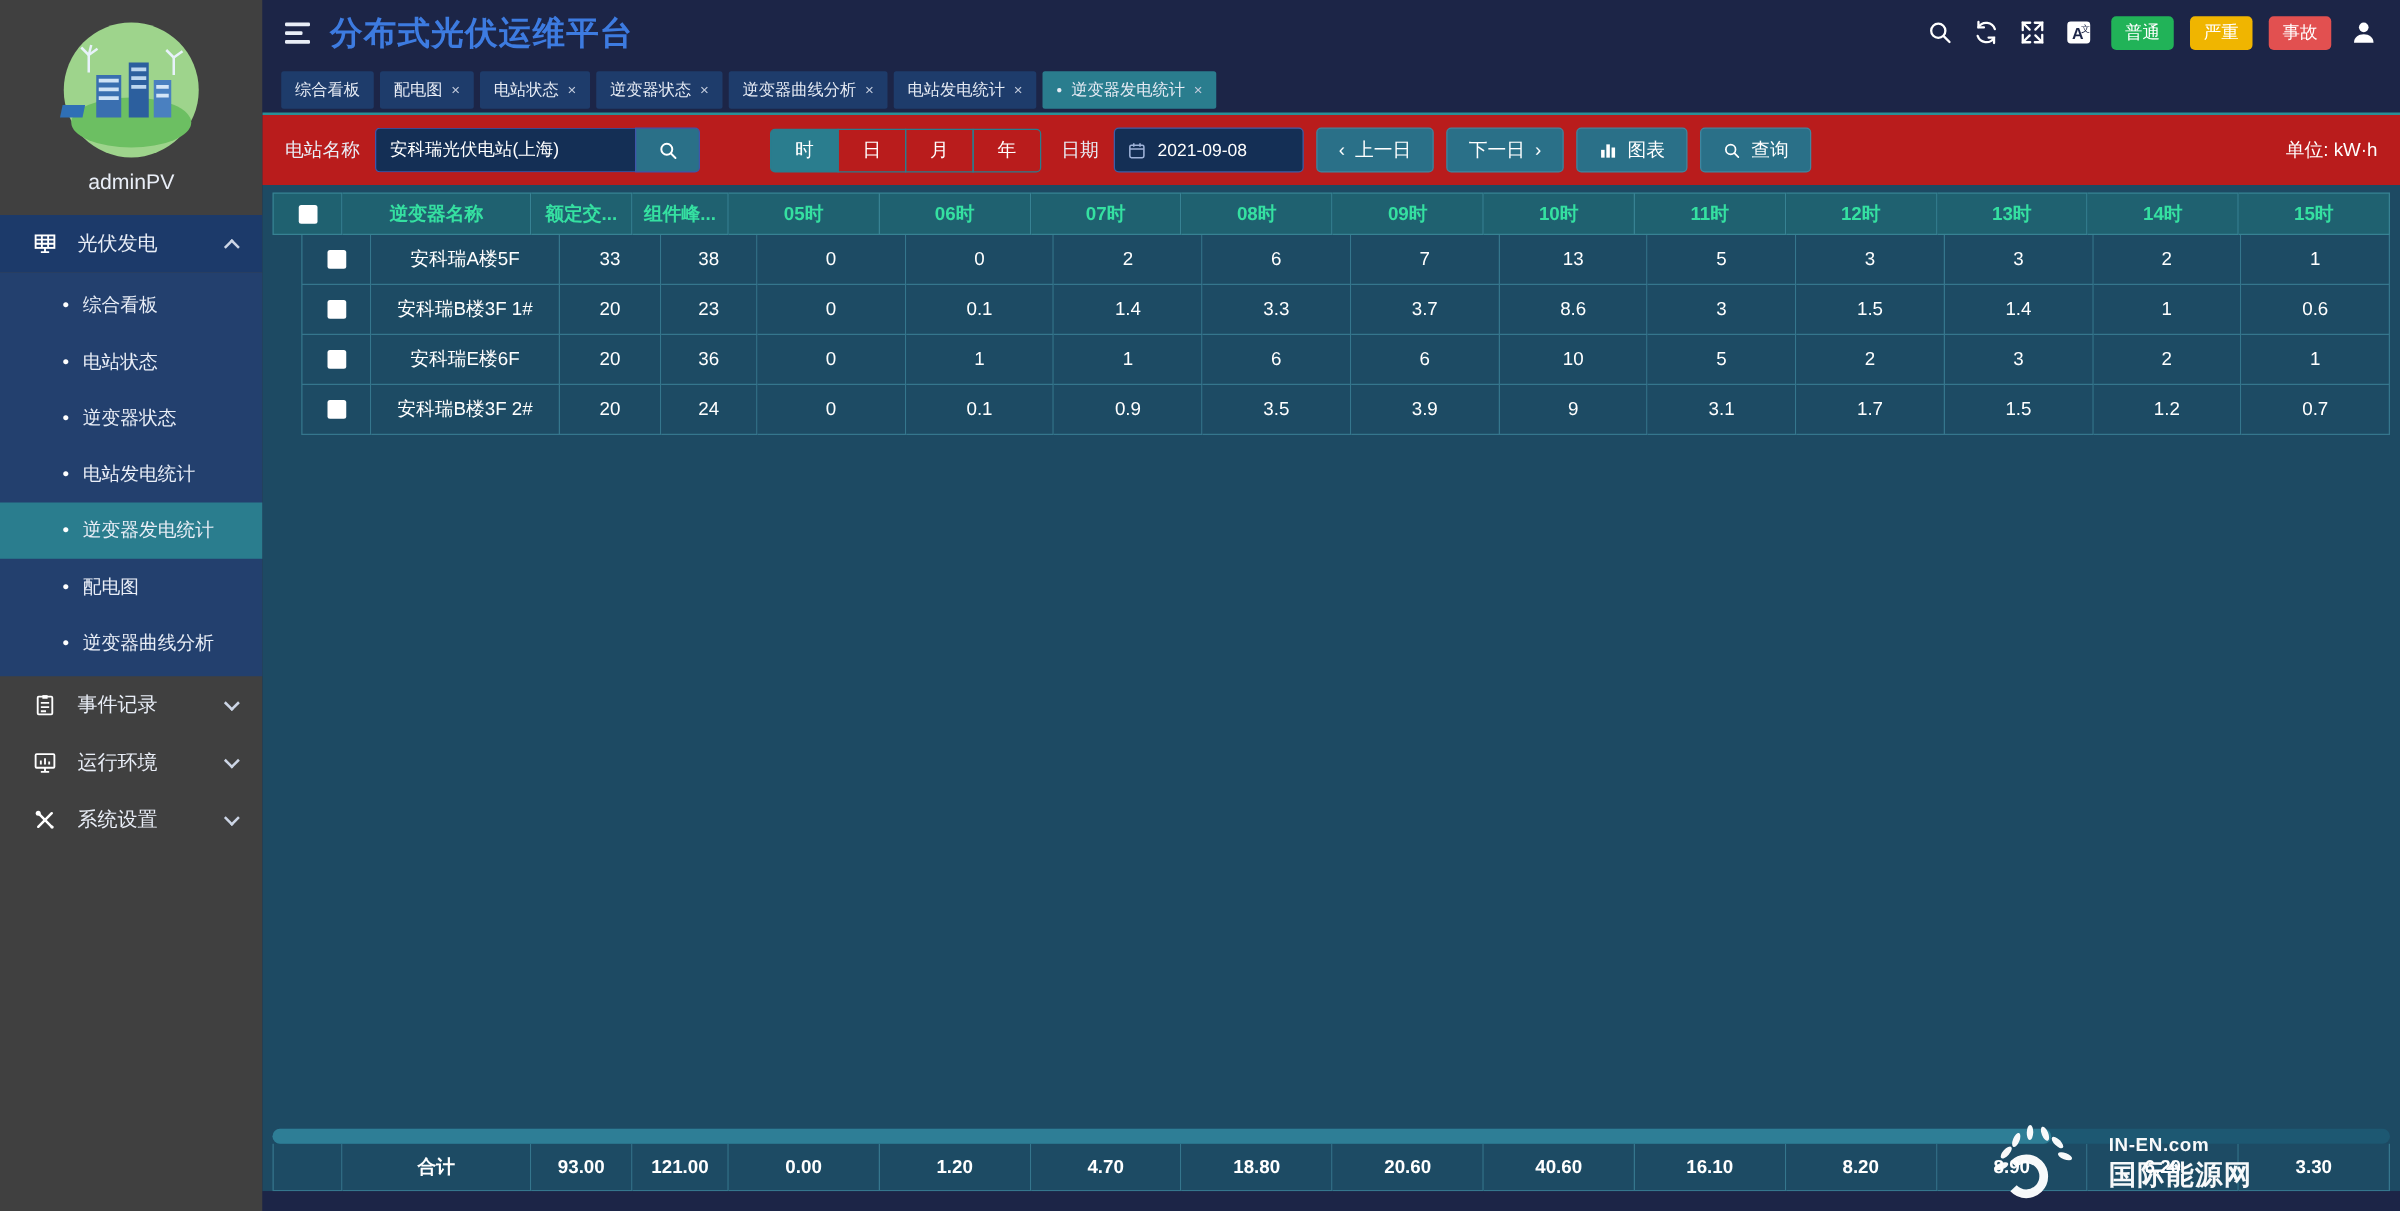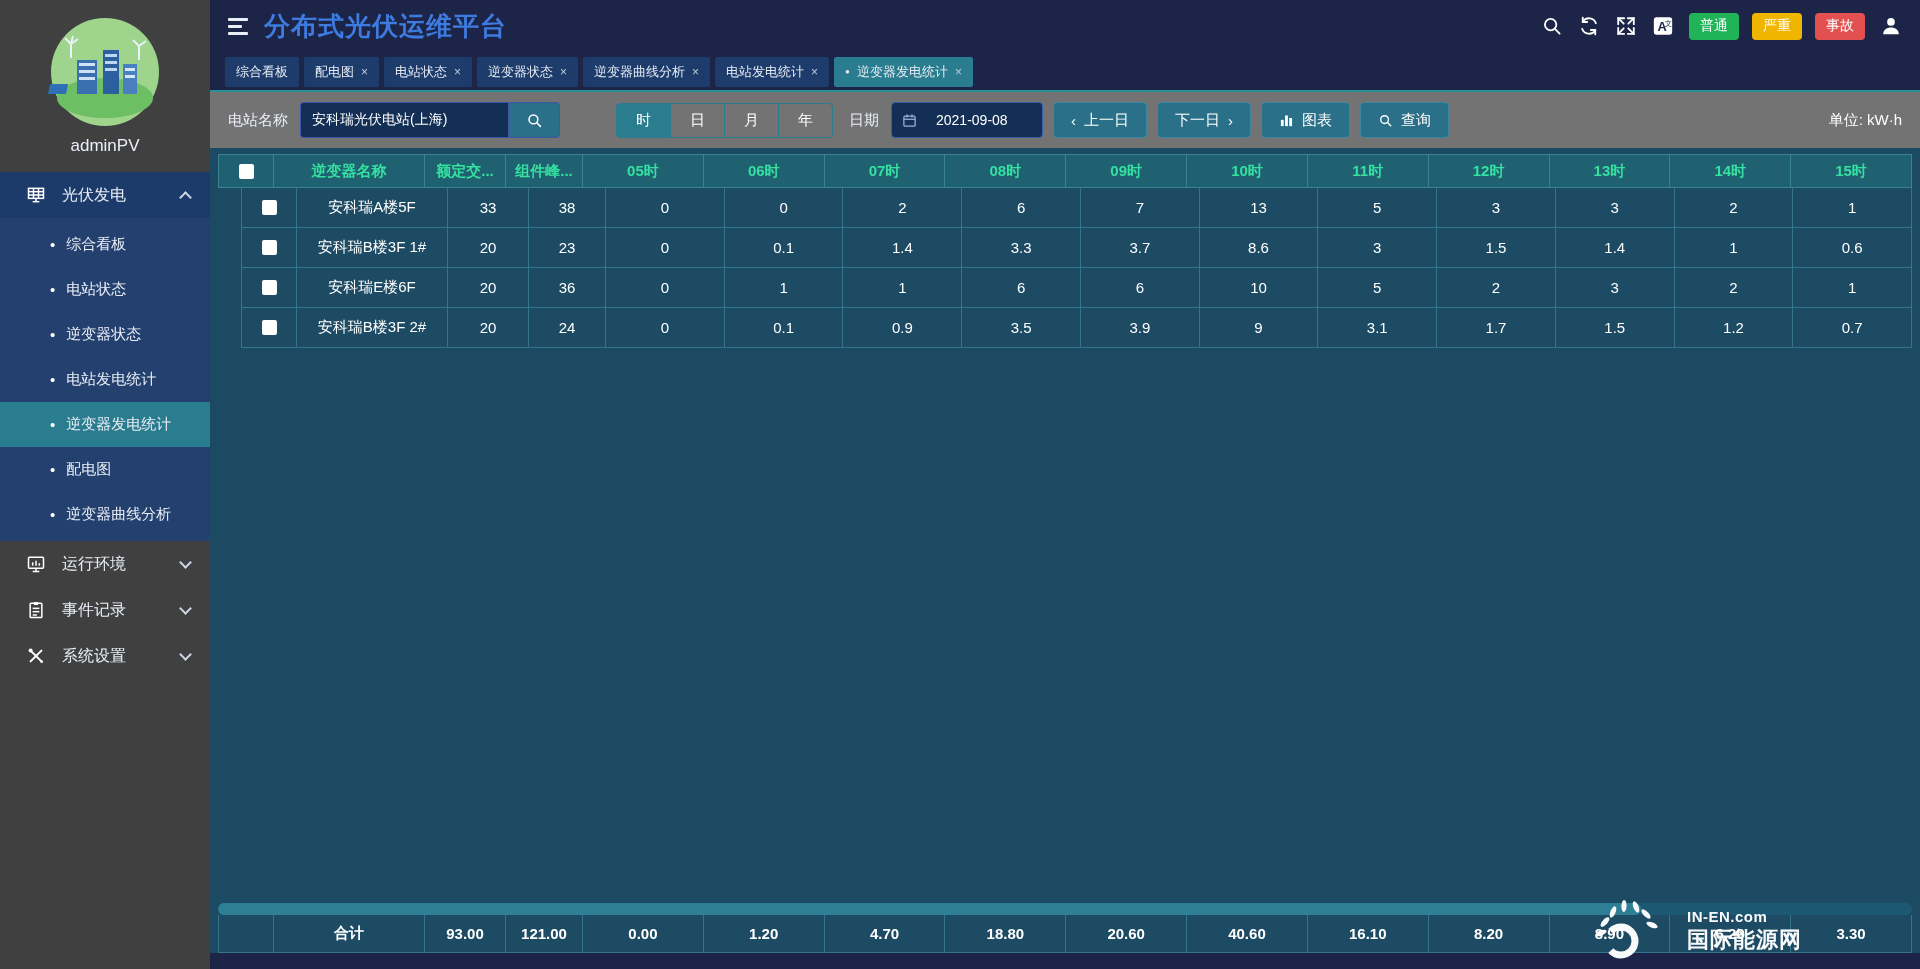--- a/index.html
+++ b/index.html
@@ -37,33 +37,33 @@
   .badge { height: 27px; padding: 0 11px; border-radius: 4px; color: #fff; font-size: 14px; display: flex; align-items: center; cursor: pointer; }
 
   
   .tabbar { height: 40px; background: #1c2547; border-bottom: 2px solid #2a8f96; display: flex; align-items: center; padding: 6px 0 4px 15px; gap: 5px; flex-shrink: 0; }
   .tab { height: 30px; background: #1e3c6b; color: #e6ebf4; font-size: 13px; display: flex; align-items: center; padding: 0 11px; gap: 7px; cursor: pointer; border-radius: 2px; white-space: nowrap; }
   .tab.active { background: #2a7d8e; }
   .tab .dot { font-size: 8px; line-height: 1; }
   .tab .x { font-size: 12px; color: #c2cbdc; }
 
   
-  .filterbar { height: 56px; background: #737373; display: flex; align-items: center; padding: 0 18px; flex-shrink: 0; }
+  .filterbar { height: 56px; background: #b91c1c; display: flex; align-items: center; padding: 0 18px; flex-shrink: 0; }
   .flabel { color: #e9eef7; font-size: 15px; white-space: nowrap; }
   .input-group { display: flex; margin-left: 12px; }
   .station-input { width: 208px; height: 36px; background: #142f55; border: 1px solid #3f55aa; border-right: none; border-radius: 4px 0 0 4px; color: #fff; font-size: 14px; padding: 0 11px; outline: none; }
   .search-btn { width: 52px; height: 36px; background: #2a7088; border: 1px solid #3f55aa; border-radius: 0 4px 4px 0; display: flex; align-items: center; justify-content: center; cursor: pointer; }
   .search-btn svg { width: 17px; height: 17px; }
   .period { display: flex; margin-left: 56px; }
   .pbtn { width: 55px; height: 35px; border: 1px solid #2a7d8e; background: transparent; color: #fff; font-size: 15px; display: flex; align-items: center; justify-content: center; margin-left: -1px; cursor: pointer; }
   .pbtn:first-child { border-radius: 4px 0 0 4px; margin-left: 0; }
   .pbtn:last-child { border-radius: 0 4px 4px 0; }
   .pbtn.active { background: #2a7d8e; }
   .date-label { margin-left: 16px; }
-  .date-input { margin-left: 12px; width: 152px; height: 36px; background: #142f55; border: 1px solid #3c5ea8; border-radius: 4px; display: flex; align-items: center; padding: 0 10px; gap: 19px; color: #fff; font-size: 14px; cursor: pointer; }
+  .date-input { margin-left: 12px; width: 152px; height: 36px; background: #142f55; border: 1px solid #3c5ea8; border-radius: 4px; display: flex; align-items: center; padding: 0 10px; gap: 9px; color: #fff; font-size: 14px; cursor: pointer; }
   .date-input svg { width: 15px; height: 15px; }
   .abtn { height: 36px; padding: 0 17px; background: #2a7088; border: 1px solid #3f87a0; border-radius: 4px; color: #fff; font-size: 15px; display: flex; align-items: center; gap: 8px; margin-left: 10px; cursor: pointer; white-space: nowrap; }
   .abtn:first-of-type { margin-left: 16px; }
   .abtn .arr { font-size: 15px; }
   .abtn svg { width: 15px; height: 15px; }
   .unit { margin-left: auto; color: #fff; font-size: 15px; white-space: nowrap; }
 
   
   .content { flex: 1; background: #1d4a63; padding: 6px 8px 0; display: flex; flex-direction: column; min-height: 0; }
   .trow { display: flex; flex-shrink: 0; }
@@ -165,42 +165,42 @@
             <span>配电图</span>
           </div>
           <div class="subitem">
             <span class="bullet">•</span>
             <span>逆变器曲线分析</span>
           </div>
         </div>
         <div class="group">
           <span class="gicon">
             <svg viewBox="0 0 24 24" fill="none" stroke="#fff" stroke-width="1.8">
+              <rect x="5" y="4" width="14" height="17" rx="1"></rect>
+              <rect x="9.5" y="2.5" width="5" height="3.5" fill="#fff" stroke="none"></rect>
+              <line x1="8" y1="10" x2="16" y2="10"></line>
+              <line x1="8" y1="14" x2="16" y2="14"></line>
+              <line x1="8" y1="18" x2="13" y2="18"></line>
+            </svg>
+          </span>
+          <span>事件记录</span>
+          <span class="chev"></span>
+        </div>
+        <div class="group">
+          <span class="gicon">
+            <svg viewBox="0 0 24 24" fill="none" stroke="#fff" stroke-width="1.8">
               <rect x="3" y="4" width="18" height="13" rx="1"></rect>
               <line x1="8" y1="14" x2="8" y2="10"></line>
               <line x1="12" y1="14" x2="12" y2="8"></line>
               <line x1="16" y1="14" x2="16" y2="11"></line>
               <line x1="12" y1="17" x2="12" y2="21"></line>
               <line x1="8" y1="21" x2="16" y2="21"></line>
             </svg>
           </span>
           <span>运行环境</span>
-          <span class="chev"></span>
-        </div>
-        <div class="group">
-          <span class="gicon">
-            <svg viewBox="0 0 24 24" fill="none" stroke="#fff" stroke-width="1.8">
-              <rect x="5" y="4" width="14" height="17" rx="1"></rect>
-              <rect x="9.5" y="2.5" width="5" height="3.5" fill="#fff" stroke="none"></rect>
-              <line x1="8" y1="10" x2="16" y2="10"></line>
-              <line x1="8" y1="14" x2="16" y2="14"></line>
-              <line x1="8" y1="18" x2="13" y2="18"></line>
-            </svg>
-          </span>
-          <span>事件记录</span>
           <span class="chev"></span>
         </div>
         <div class="group">
           <span class="gicon">
             <svg viewBox="0 0 24 24" fill="none" stroke="#fff" stroke-width="2.4" stroke-linecap="round">
               <line x1="5.5" y1="5.5" x2="18.5" y2="18.5"></line>
               <line x1="18.5" y1="5.5" x2="5.5" y2="18.5"></line>
               <circle cx="5.5" cy="5.5" r="2.4" fill="#fff" stroke="none"></circle>
               <circle cx="18.8" cy="18.8" r="1.6" fill="#fff" stroke="none"></circle>
             </svg>

